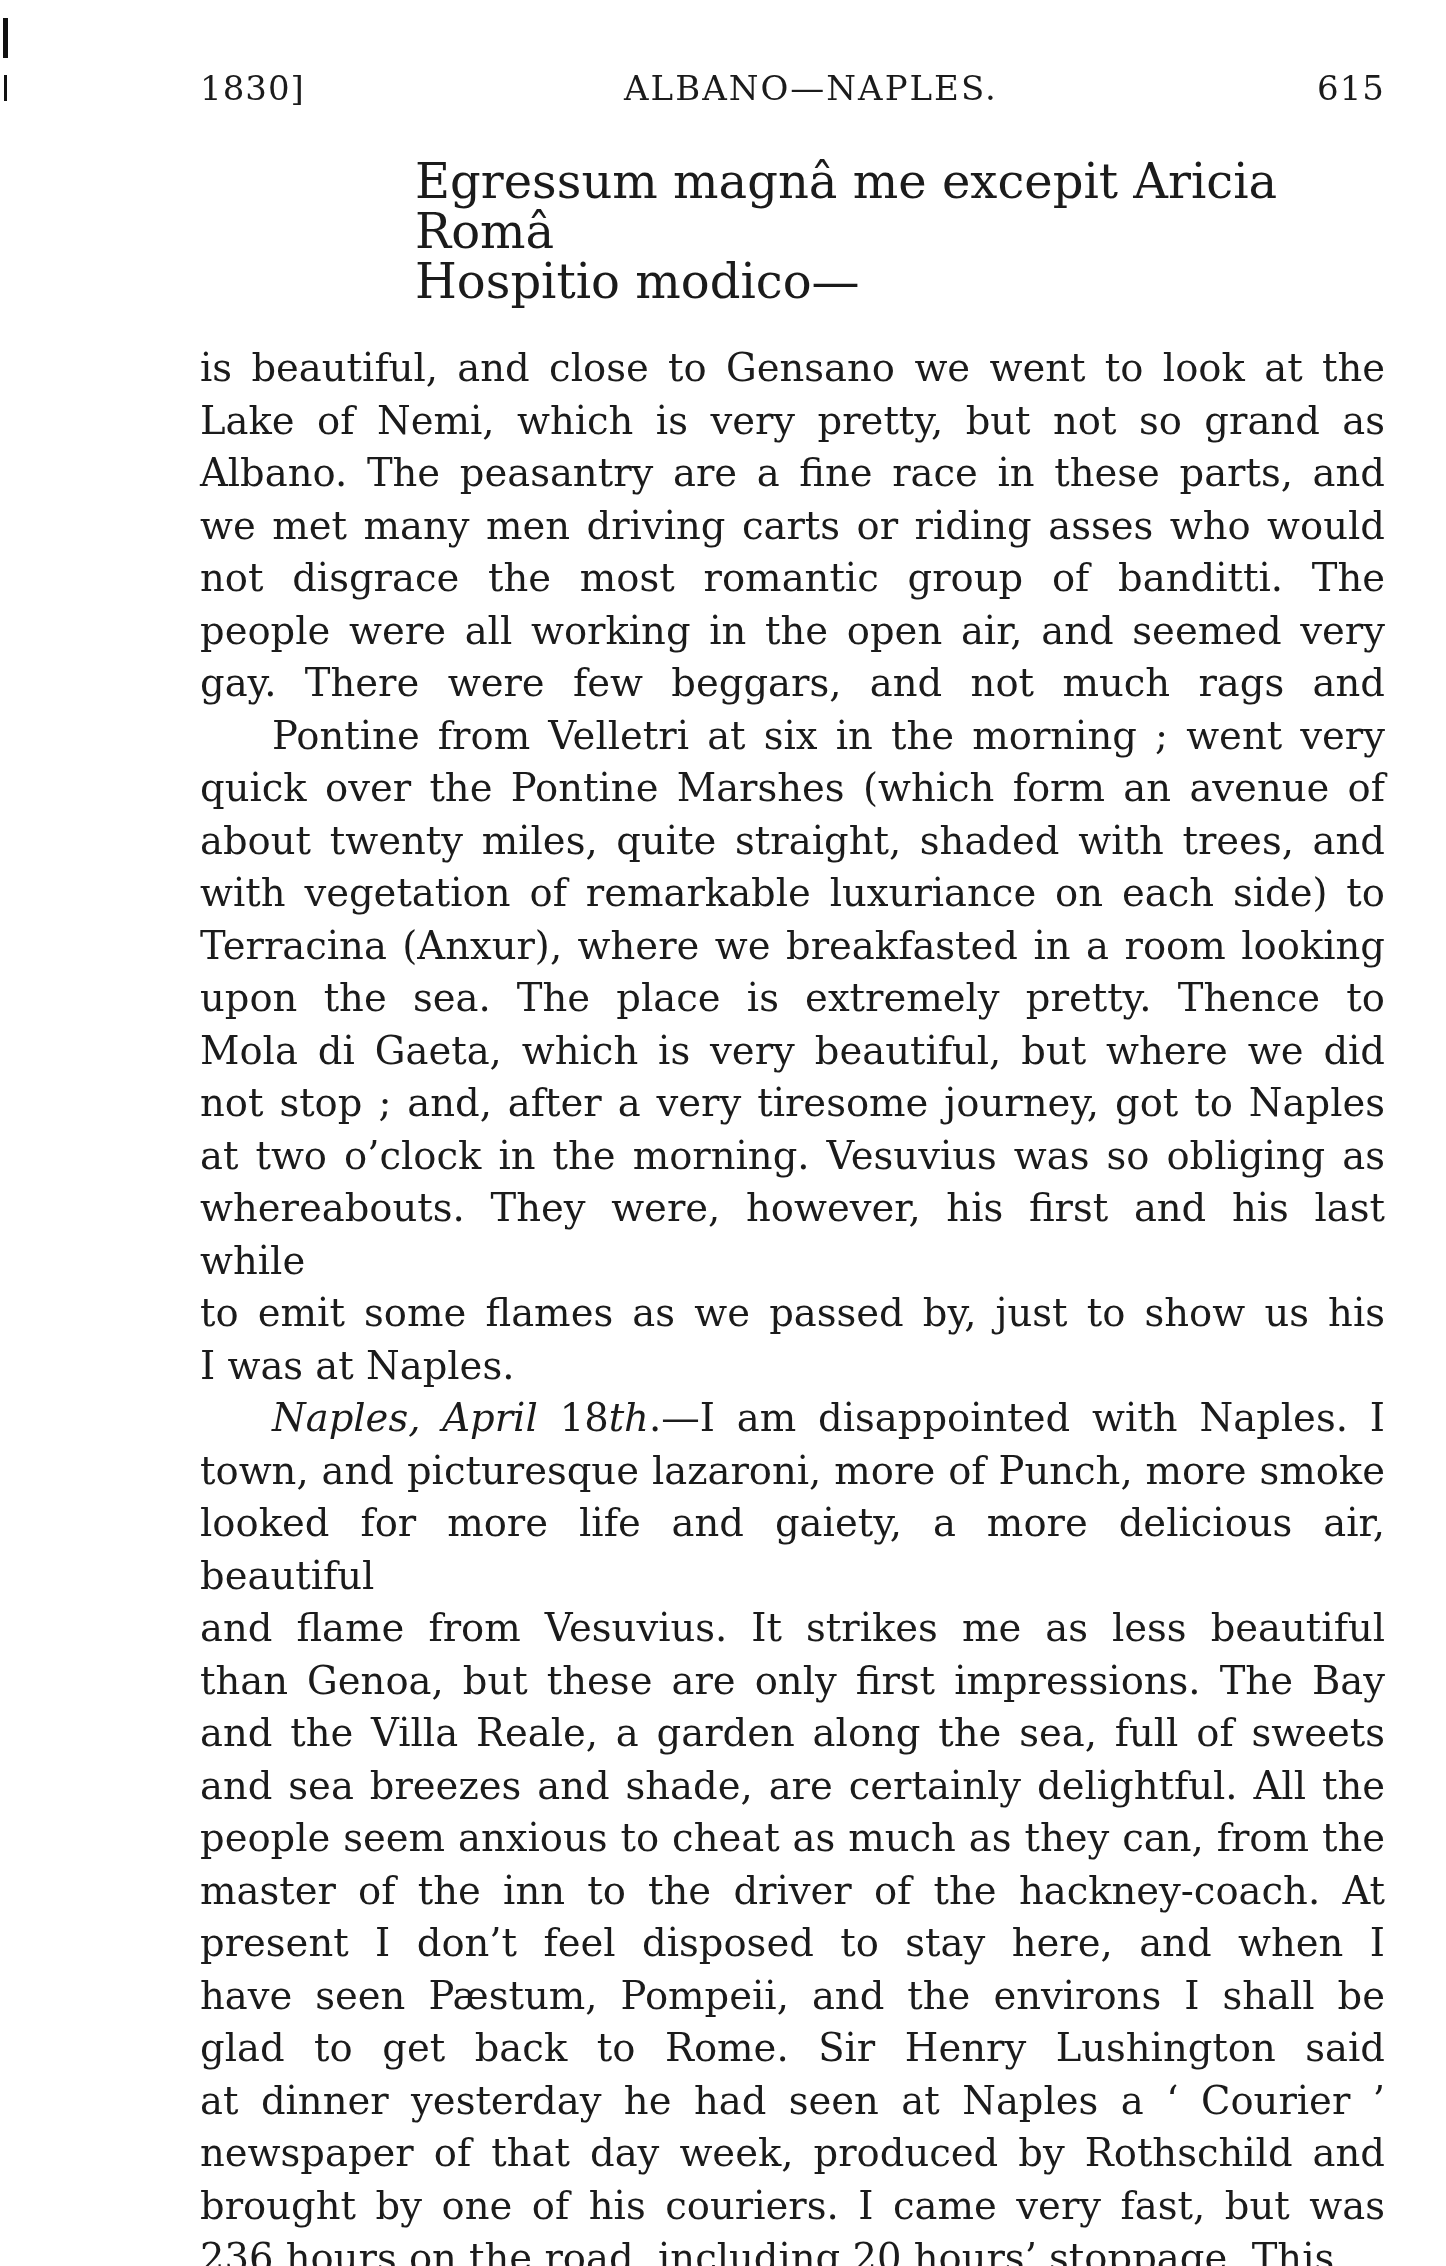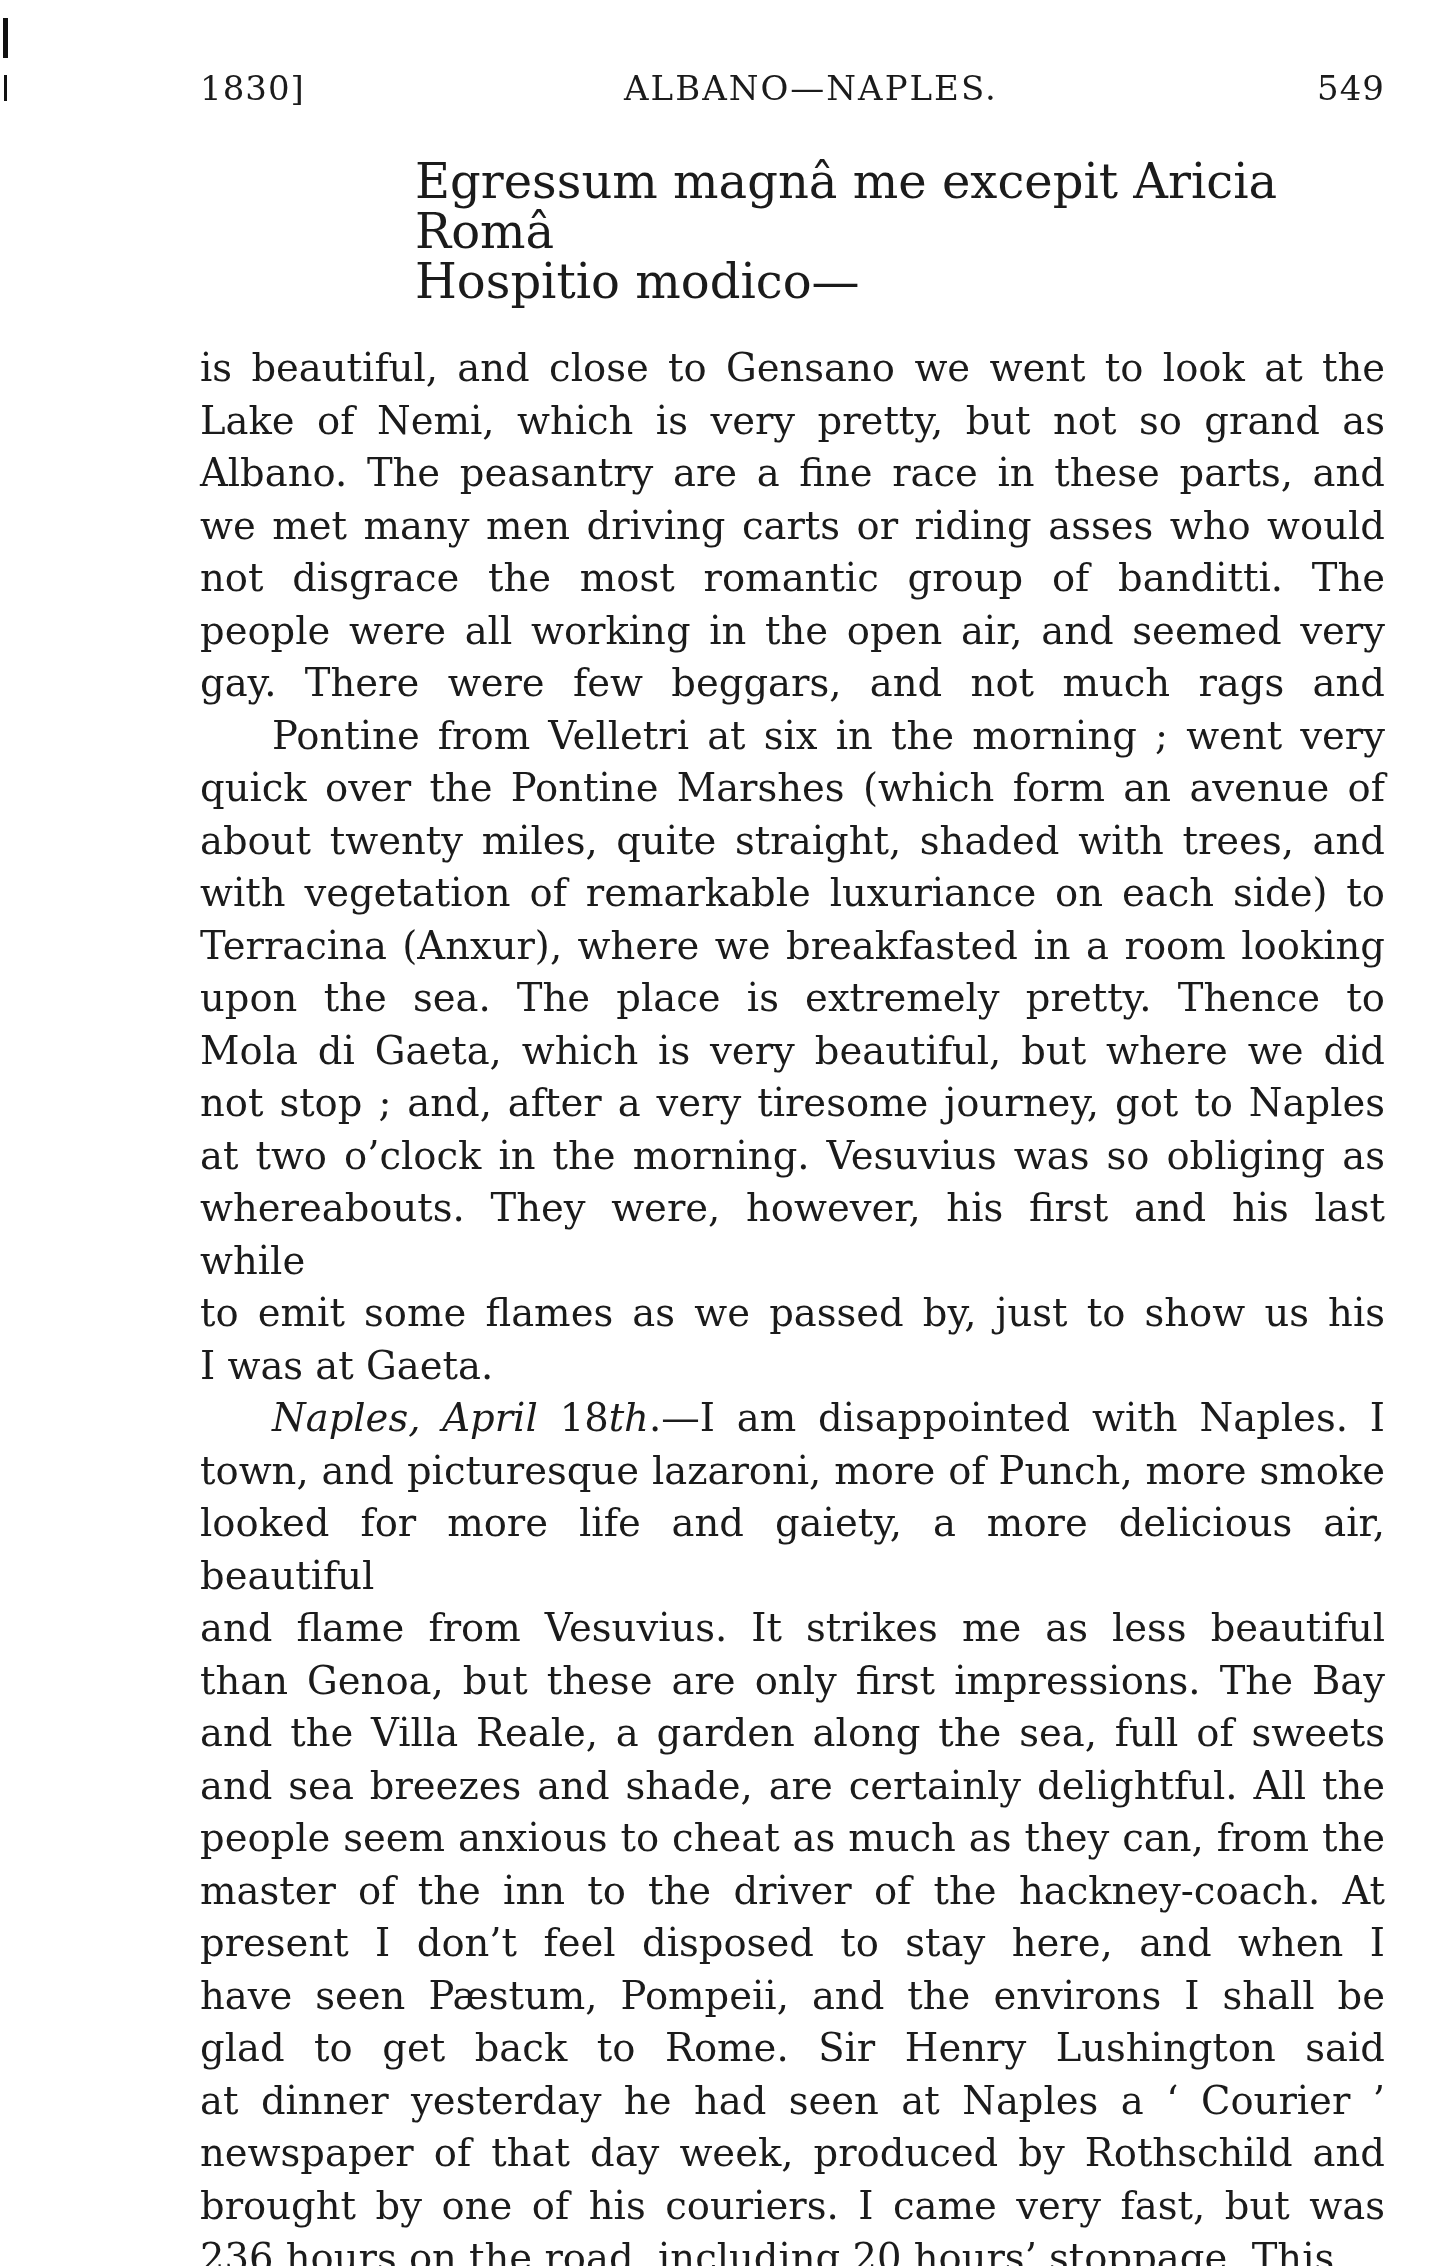--- a/index.html
+++ b/index.html
@@ -78,21 +78,21 @@
 <body>
 
 <div class="page">
   <div class="artifact"></div>
 
   <div class="text-column">
 
     <div class="header-row">
       <span class="header-year">1830]</span>
       <span class="header-title">ALBANO—NAPLES.</span>
-      <span class="header-page">549</span>
+      <span class="header-page">615</span>
     </div>
 
     <div class="epigraph">
       <div>Egressum magnâ me excepit Aricia Româ&nbsp;</div>
       <div>Hospitio modico—</div>
     </div>
 
     <div class="body-text" id="body-text">
         <div class="para">
           <div class="line">is beautiful, and close to Gensano we went to look at the</div>
@@ -108,21 +108,21 @@
           <div class="line">quick over the Pontine Marshes (which form an avenue of</div>
           <div class="line">about twenty miles, quite straight, shaded with trees, and</div>
           <div class="line">with vegetation of remarkable luxuriance on each side) to</div>
           <div class="line">Terracina (Anxur), where we breakfasted in a room looking</div>
           <div class="line">upon the sea.  The place is extremely pretty.  Thence to</div>
           <div class="line">Mola di Gaeta, which is very beautiful, but where we did</div>
           <div class="line">not stop ; and, after a very tiresome journey, got to Naples</div>
           <div class="line">at two o’clock in the morning.  Vesuvius was so obliging as</div>
           <div class="line">whereabouts.  They were, however, his first and his last while</div>
           <div class="line">to emit some flames as we passed by, just to show us his</div>
-          <div class="line last">I was at Gaeta.</div>
+          <div class="line last">I was at Naples.</div>
         </div>
         <div class="para">
           <div class="line indent"><em>Naples, April</em><span> 18</span><em>th</em><span>.—I am disappointed with Naples.  I</span></div>
           <div class="line">town, and picturesque lazaroni, more of Punch, more smoke</div>
           <div class="line">looked for more life and gaiety, a more delicious air, beautiful</div>
           <div class="line">and flame from Vesuvius.  It strikes me as less beautiful</div>
           <div class="line">than Genoa, but these are only first impressions.  The Bay</div>
           <div class="line">and the Villa Reale, a garden along the sea, full of sweets</div>
           <div class="line">and sea breezes and shade, are certainly delightful.  All the</div>
           <div class="line">people seem anxious to cheat as much as they can, from the</div>

